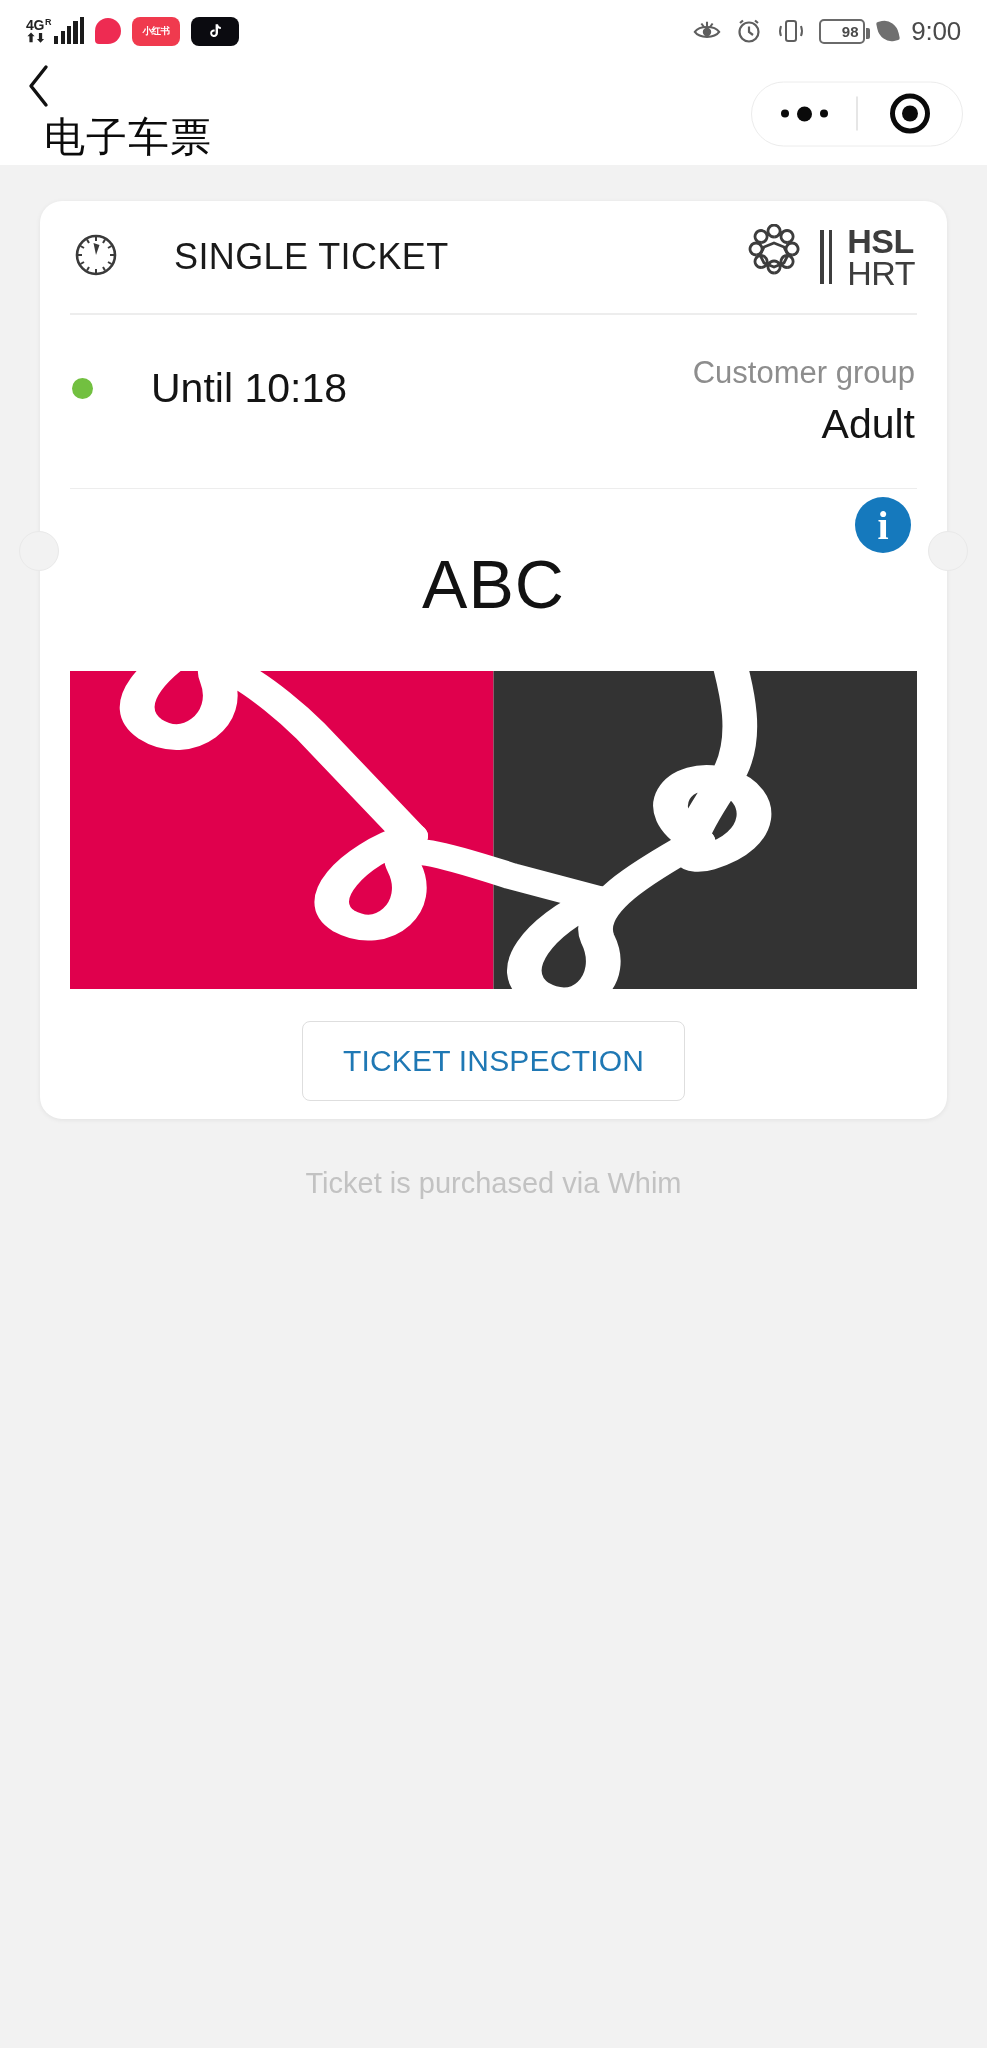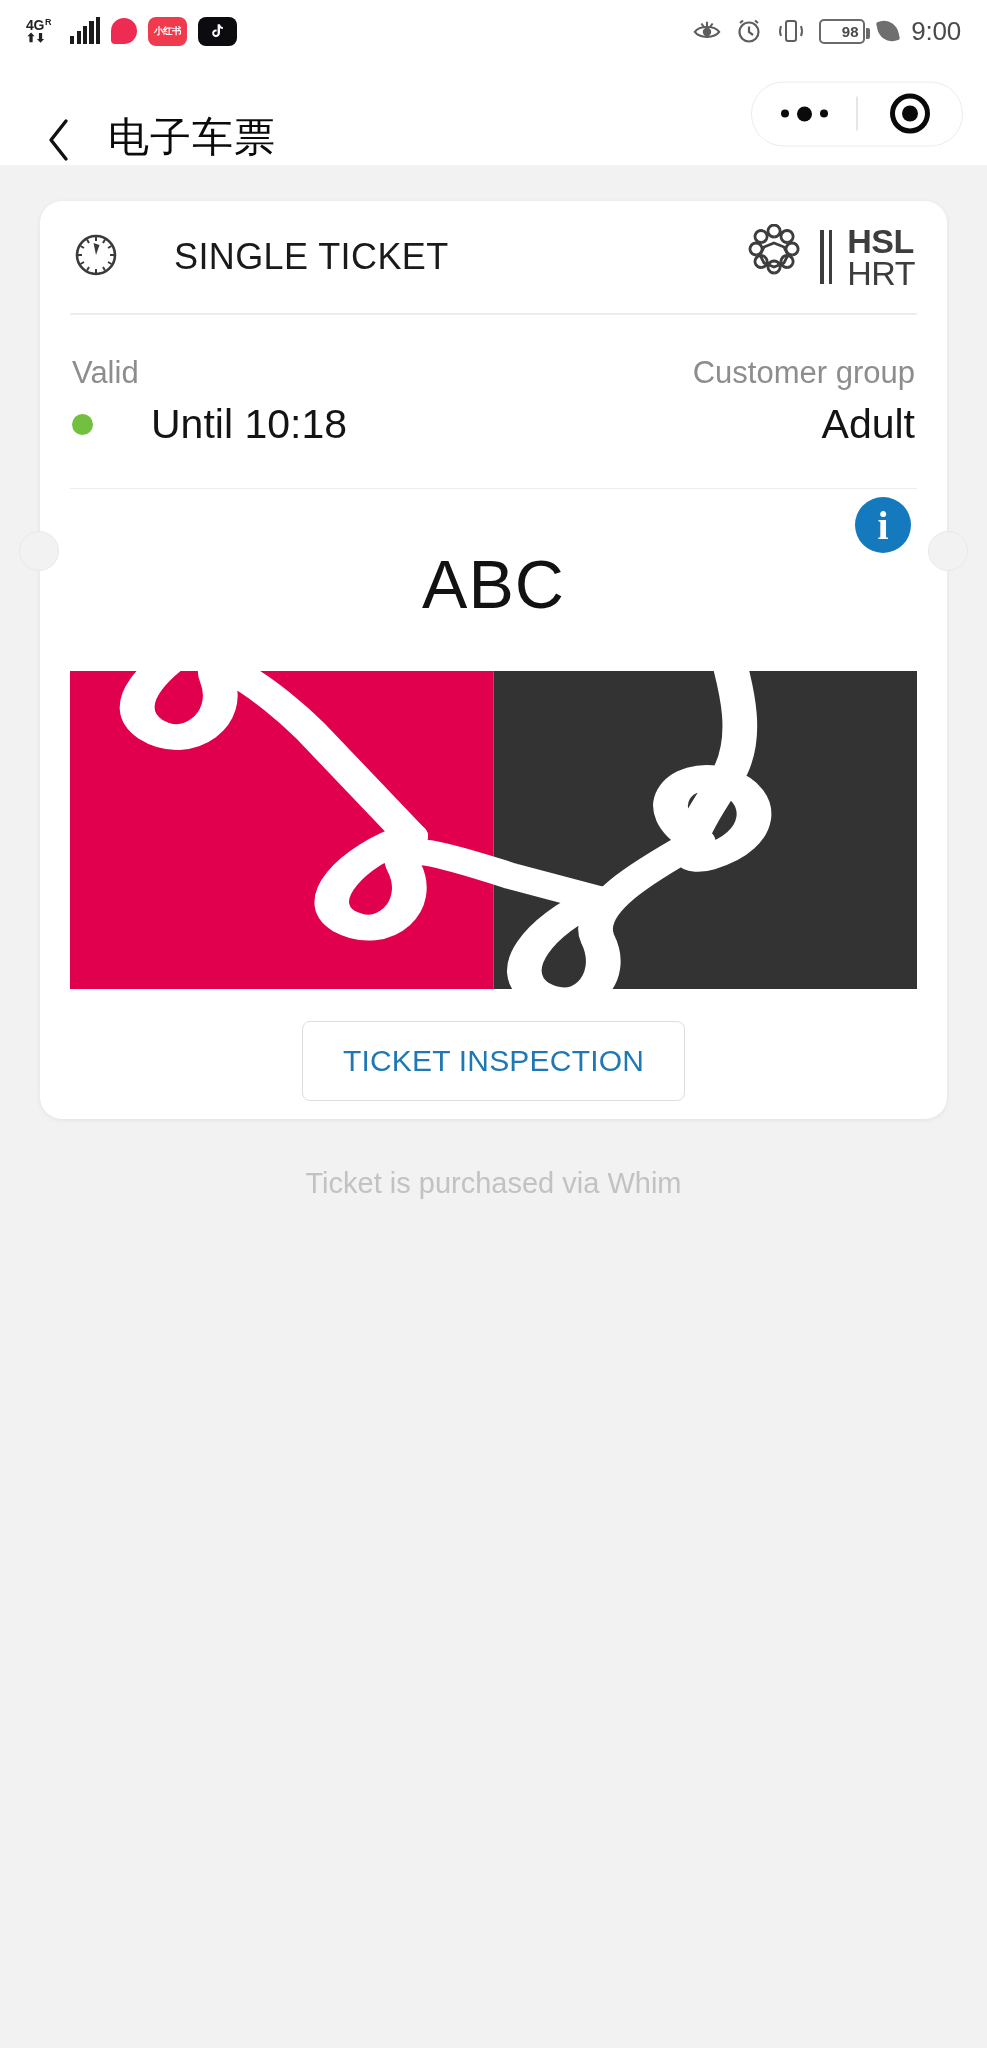--- a/index.html
+++ b/index.html
@@ -25,38 +25,38 @@
     height: 62px;
     background: #ffffff;
     display: flex;
     align-items: center;
     justify-content: space-between;
     padding: 0 26px;
   }
   .status-left { display: flex; align-items: center; gap: 11px; }
   .status-right { display: flex; align-items: center; gap: 13px; }
 
-  .net-block { display: flex; align-items: flex-end; gap: 19px; justify-content: center; }
+  .net-block { display: flex; align-items: flex-end; gap: 3px; justify-content: center; }
   .net-text {
     display: flex; flex-direction: column;
     font-size: 14px; font-weight: bold; color: #222;
     line-height: 1.0; letter-spacing: -0.3px;
   }
   .net-text .r { font-size: 9px; font-weight: bold; }
   .net-row1 { display: flex; align-items: flex-start; gap: 1px; }
   .bars { display: flex; align-items: flex-end; gap: 2.2px; height: 26px; }
   .bars i { display: block; width: 4.2px; background: #1b1b1b; }
   .bars i:nth-child(1) { height: 8px; }
   .bars i:nth-child(2) { height: 13px; }
   .bars i:nth-child(3) { height: 18px; }
   .bars i:nth-child(4) { height: 23px; }
   .bars i:nth-child(5) { height: 27px; }
 
   .app-icon {
-    width: 39px; height: 29px; border-radius: 8px;
+    width: 48px; height: 29px; border-radius: 8px;
     display: flex; align-items: center; justify-content: center;
     font-size: 8px; color: #fff; font-weight: bold; overflow: hidden;
   }
   .ic-pin { background: #ee2b52; border-radius: 50% 50% 50% 4px; width: 26px; height: 26px; }
   .ic-red { background: #f03a4e; font-size: 9.5px; letter-spacing: -0.6px; }
   .ic-dark { background: #0b0b10; }
 
   .sb-ico { color: #5e5e5e; display: flex; align-items: center; }
   .battery {
     width: 46px; height: 25px; border: 2.2px solid #6a6a6a; border-radius: 5px;
@@ -72,22 +72,23 @@
     border-radius: 2px 70% 2px 70%; transform: rotate(-12deg);
   }
   .clock-txt { font-size: 26px; color: #4a4a4a; letter-spacing: -0.2px; }
 
   
   .nav-bar {
     position: relative;
     height: 103px;
     background: #ffffff;
     display: flex;
-    align-items: flex-end;
-    padding: 0 24px 0 44px;
+    align-items: flex-start;
+    padding: 0 24px 0 24px;
+    flex-direction: column;
   }
   .back-arrow { width: 44px; height: 50px; display: flex; align-items: center; cursor: pointer; }
   .nav-title {
     font-size: 41px; color: #0b0b0b; margin-left: 20px;
     font-family: "DejaVu Sans", sans-serif; letter-spacing: 1px;
   }
   .capsule {
     position: absolute; right: 24px; top: 50%; transform: translateY(-50%);
     width: 212px; height: 65px; border: 1.6px solid #ececec; border-radius: 33px;
     background: #fff; display: flex; align-items: center;
@@ -328,21 +329,20 @@
             <span class="h1">HSL</span>
             <span class="h2">HRT</span>
           </div>
         </div>
       </div>
 
       <div class="divider"></div>
 
       <div class="valid-row">
         <div class="col-left">
-          <div class="field-label">Valid</div>
           <div class="field-value">
             <span class="green-dot"></span>
             <span>Until 10:18</span>
           </div>
         </div>
         <div class="col-right">
           <div class="field-label">Customer group</div>
           <div class="field-value">Adult</div>
         </div>
       </div>

